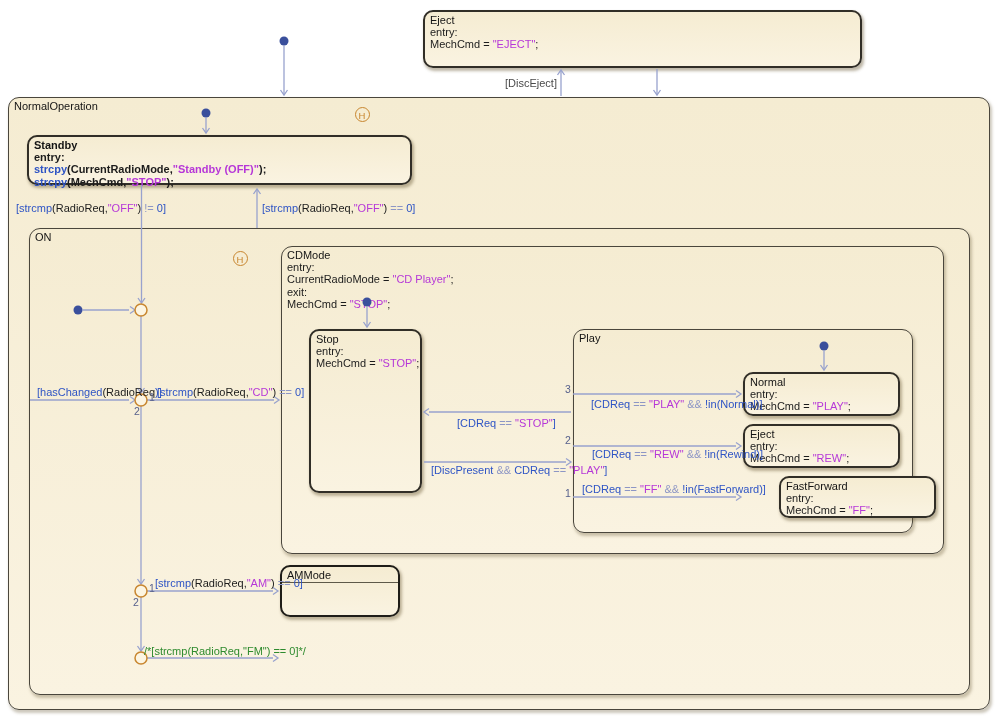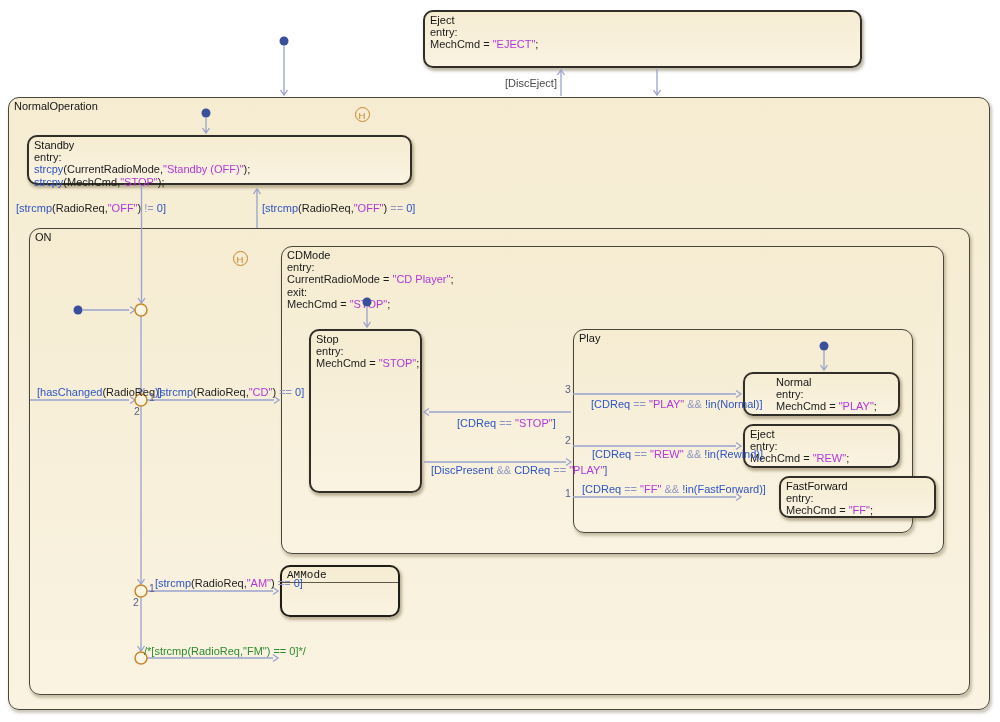--- a/index.html
+++ b/index.html
@@ -9,21 +9,21 @@
     overflow:hidden;border-bottom:1px solid #bdbdbd;
   }
   .state{
     position:absolute;box-sizing:border-box;border-radius:10px;
     background:linear-gradient(180deg,#f5ecd2 0%,#faf3e1 100%);
     border:2px solid #312e27;
     box-shadow:1.5px 2.5px 3px rgba(110,95,60,.45);
   }
   .state.container{border-width:1.5px;border-color:#4a463c;border-radius:11px;
     box-shadow:1.5px 2.5px 3px rgba(110,95,60,.35);}
-  .state.thick{border-width:2.5px;border-color:#1f1d18;font-family:Liberation Mono, monospace;}
+  .state.thick{border-width:2.5px;border-color:#1f1d18;}
   .state-text{padding:2px 4px 0 5px;}
   .code-line{height:12.2px;line-height:12.2px;white-space:pre;}
   .state-title{height:12.2px;line-height:12.2px;white-space:pre;color:#141414;}
   .title-divider{position:absolute;left:0;right:0;top:15px;border-top:1.4px solid #5e5949;}
   .tlabel{position:absolute;white-space:pre;z-index:40;}
   .tnum{position:absolute;white-space:pre;z-index:40;color:#56608c;font-size:10.5px;}
   .c-k{color:#1c1c1c;} .c-b{color:#2e54c5;} .c-s{color:#b637d8;}
   .c-o{color:#8d96c5;} .c-g{color:#2e8b2e;} .c-d{color:#4a4a4a;}
   .hjunction{
     position:absolute;width:15px;height:15px;border:1.4px solid #c8862f;border-radius:50%;
@@ -36,21 +36,21 @@
 <body>
 
 <div id="canvas">
 
   <div class="state container" style="left:8px;top:97px;width:982px;height:613px;">
     <div class="state-text">
         <div class="state-title">NormalOperation</div>
       </div>
   </div>
 
-  <div class="state" style="left:27px;top:135px;width:385px;height:50px;">
+  <div class="state" style="left:27px;top:135px;width:385px;height:50px;font-weight:bold;">
     <div class="state-text">
       <div class="state-title">Standby</div>
       <div>
           <div class="code-line"><span class="c-k">entry:</span></div>
           <div class="code-line"><span class="c-b">strcpy</span><span class="c-k">(CurrentRadioMode,</span><span class="c-s">"Standby (OFF)"</span><span class="c-k">);</span></div>
           <div class="code-line"><span class="c-b">strcpy</span><span class="c-k">(MechCmd,</span><span class="c-s">"STOP"</span><span class="c-k">);</span></div>
         </div>
     </div>
   </div>
 
@@ -81,21 +81,21 @@
         </div>
     </div>
   </div>
 
   <div class="state container" style="left:573px;top:329px;width:340px;height:204px;">
     <div class="state-text">
         <div class="state-title">Play</div>
       </div>
   </div>
 
-  <div class="state" style="left:743px;top:372px;width:157px;height:44px;padding-left:26px;">
+  <div class="state" style="left:743px;top:372px;width:157px;height:44px;">
     <div class="state-text">
       <div class="state-title">Normal</div>
       <div>
           <div class="code-line"><span class="c-k">entry:</span></div>
           <div class="code-line"><span class="c-k">MechCmd = </span><span class="c-s">"PLAY"</span><span class="c-k">;</span></div>
         </div>
     </div>
   </div>
 
   <div class="state" style="left:743px;top:424px;width:157px;height:44px;">

